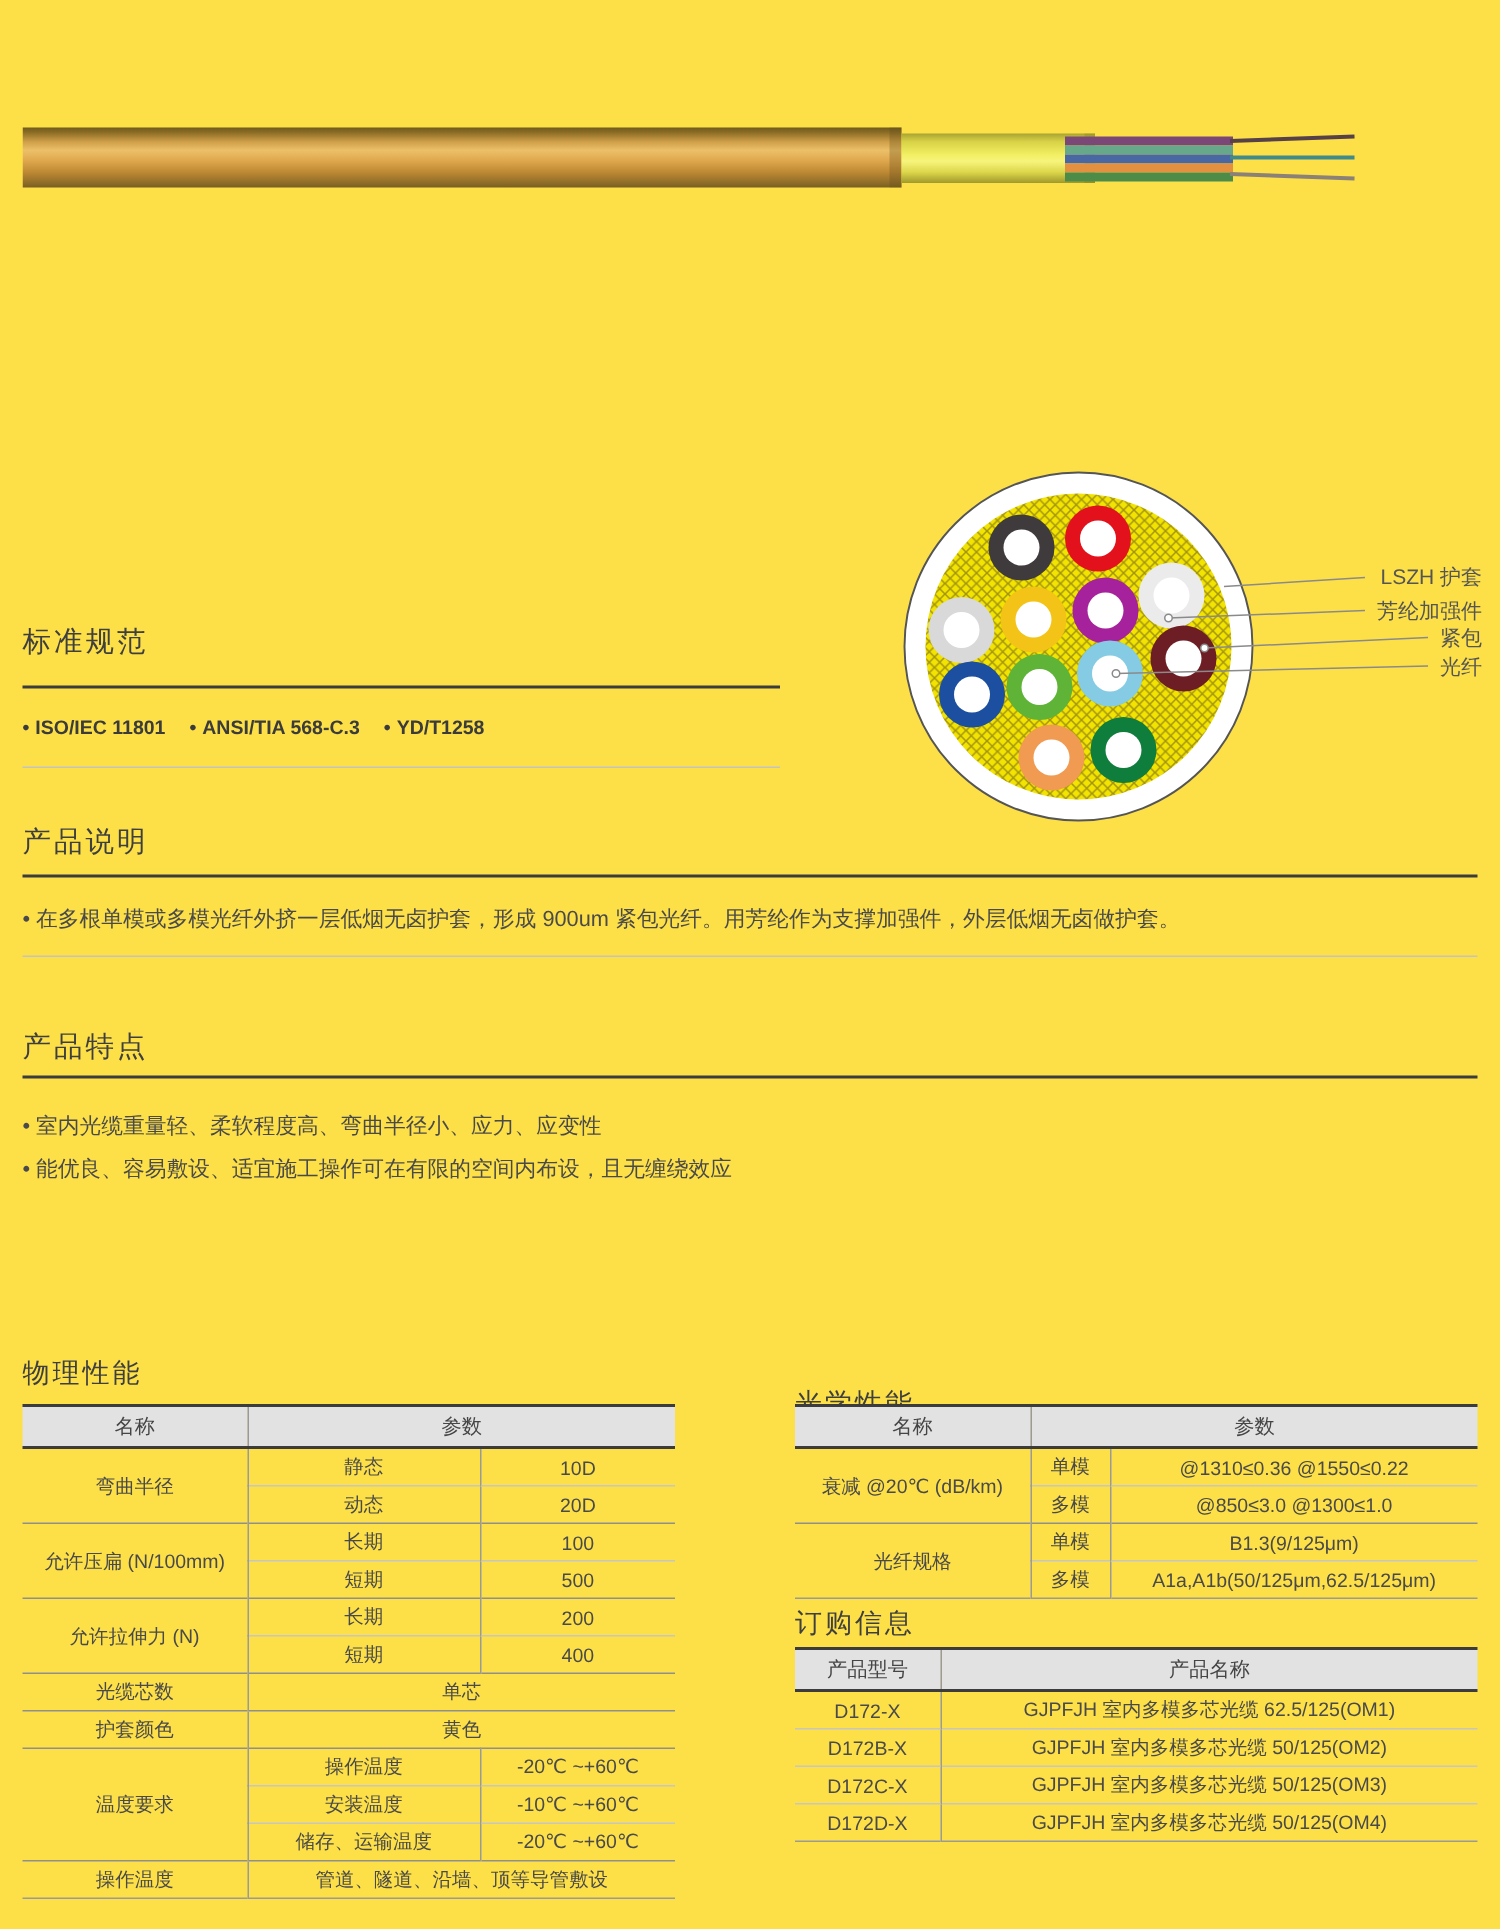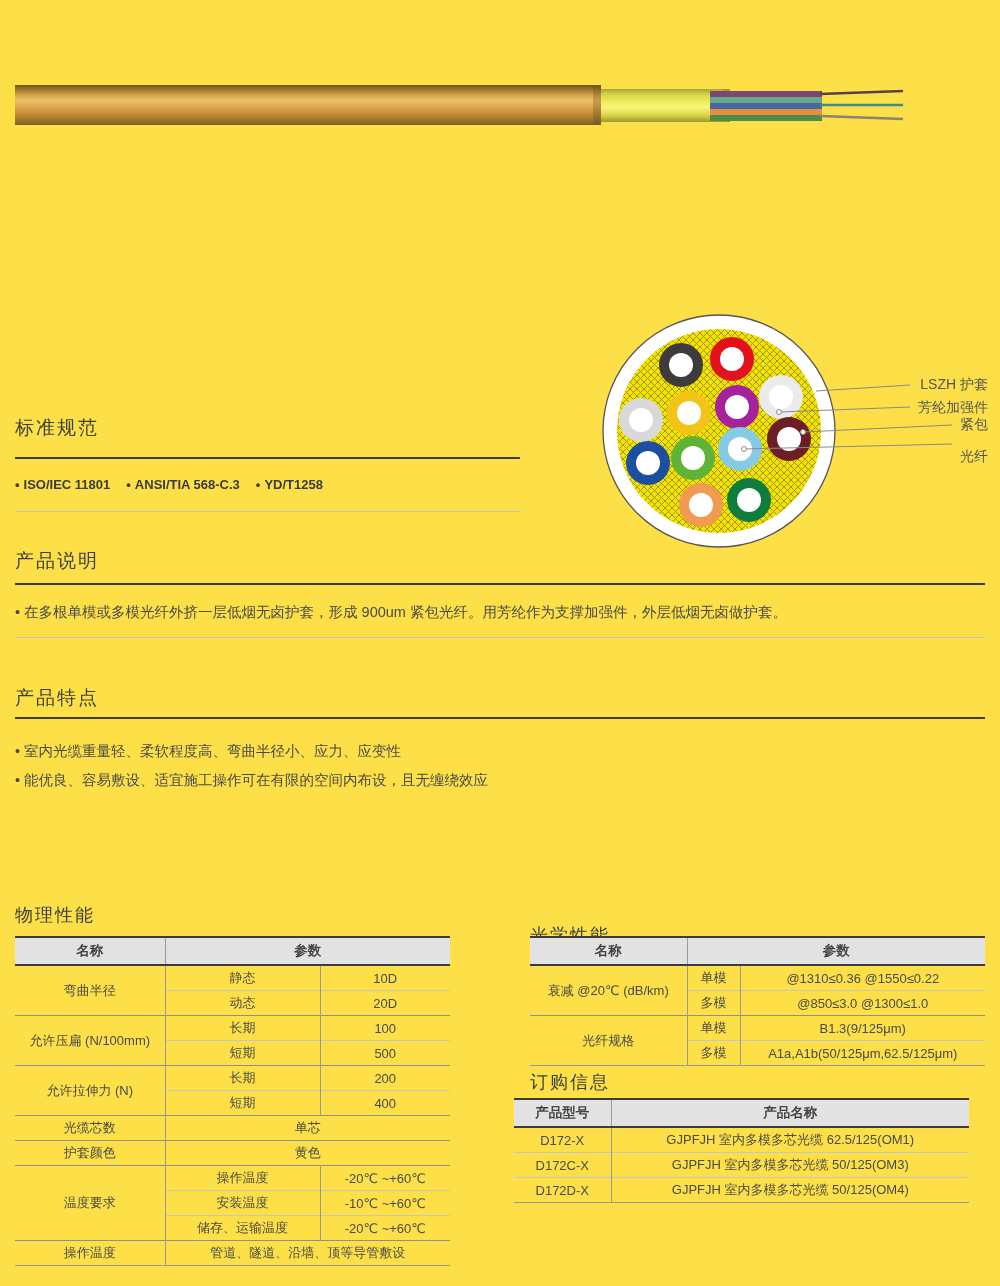--- a/index.html
+++ b/index.html
@@ -20,21 +20,21 @@
   .feat-list{position:absolute;left:15px;top:737px;font-size:14.5px;color:#4a4a4a;line-height:29px;}
   .feat-item{white-space:nowrap;}
 
   
   .callout{position:absolute;right:12px;text-align:right;font-size:14px;color:#555;
            line-height:18px;white-space:nowrap;}
 
   
   table.spec{position:absolute;border-collapse:collapse;table-layout:fixed;
              font-size:13px;color:#4a4a4a;border-bottom:1px solid #9a9a9a;}
-  table.spec th{background:#e2e2e2;font-weight:bold;font-size:13.5px;color:#454545;
+  table.spec th{background:#e2e2e2;font-weight:normal;font-size:13.5px;color:#454545;
                 height:26px;border-top:2px solid #3c3c3c;border-bottom:2px solid #3c3c3c;
                 text-align:center;padding:0 3px;}
   table.spec td{height:24px;text-align:center;padding:0 3px;white-space:nowrap;overflow:hidden;}
   table.spec .vr{border-right:1px solid #9a9a9a;}
   table.spec tr.g > td{border-top:1px solid #8f8f8f;}
   table.spec tr.i > td{border-top:1px solid #c6c6c6;}
 </style>
 </head>
 <body>
 
@@ -120,22 +120,22 @@
         <path d="M184,100 L315,95"></path>
         <path d="M208,120 L357,113"></path>
         <path d="M149,137 L357,132"></path>
         <circle cx="184" cy="100" r="2.5"></circle>
         <circle cx="208" cy="120" r="2.5"></circle>
         <circle cx="149" cy="137" r="2.5"></circle>
       </g>
     </svg>
     <div class="callout" style="top:63px;">LSZH 护套</div>
     <div class="callout" style="top:86px;">芳纶加强件</div>
-    <div class="callout" style="top:104px;font-family:Liberation Serif, serif;">紧包</div>
-    <div class="callout" style="top:123px;margin-top:12px;">光纤</div>
+    <div class="callout" style="top:104px;">紧包</div>
+    <div class="callout" style="top:123px;">光纤</div>
   </div>
 
   <div class="sec-title" style="left:15px;top:415px;">标准规范</div>
   <div class="rule2" style="left:15px;top:457px;width:505px;"></div>
   <div class="std-items">
     <span><span class="bullet">•</span><span>ISO/IEC 11801</span></span>
     <span><span class="bullet">•</span><span>ANSI/TIA 568-C.3</span></span>
     <span><span class="bullet">•</span><span>YD/T1258</span></span>
   </div>
   <div class="rule1" style="left:15px;top:511px;width:505px;"></div>
@@ -246,35 +246,39 @@
       <td>B1.3(9/125μm)</td>
     </tr>
     <tr class="i">
       <td class="vr">多模</td>
       <td>A1a,A1b(50/125μm,62.5/125μm)</td>
     </tr>
   </tbody>
     </table>
 
   <div class="sec-title" style="left:530px;top:1070px;font-size:18px;">订购信息</div>
-  <table class="spec" style="left:514px;top:1098px;width:455px;">
+  <table class="spec" style="left:530px;top:1098px;width:455px;">
     <colgroup>
         <col style="width:97px">
         <col style="width:358px">
       </colgroup>
     <tbody>
         <tr>
       <th class="vr">产品型号</th>
       <th>产品名称</th>
     </tr>
     <tr class="i">
       <td class="vr">D172-X</td>
       <td>GJPFJH 室内多模多芯光缆 62.5/125(OM1)</td>
     </tr>
     <tr class="i">
+      <td class="vr">D172B-X</td>
+      <td>GJPFJH 室内多模多芯光缆 50/125(OM2)</td>
+    </tr>
+    <tr class="i">
       <td class="vr">D172C-X</td>
       <td>GJPFJH 室内多模多芯光缆 50/125(OM3)</td>
     </tr>
     <tr class="i">
       <td class="vr">D172D-X</td>
       <td>GJPFJH 室内多模多芯光缆 50/125(OM4)</td>
     </tr>
   </tbody>
     </table>
 

